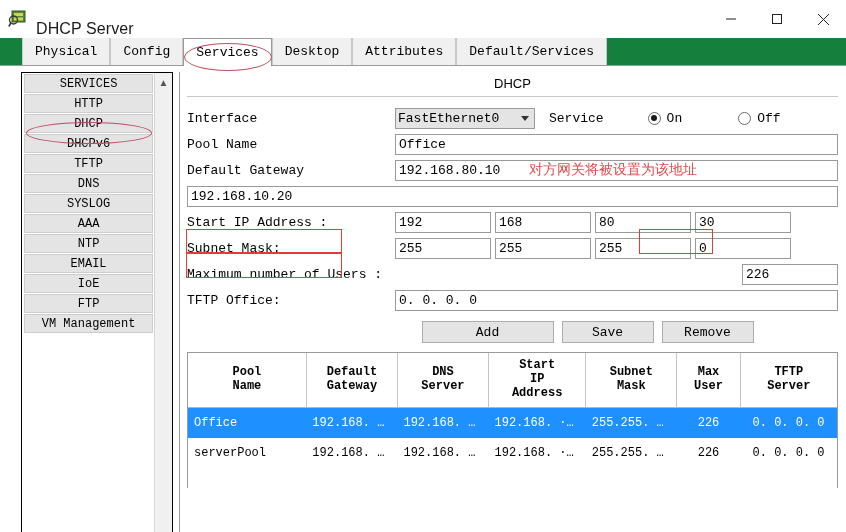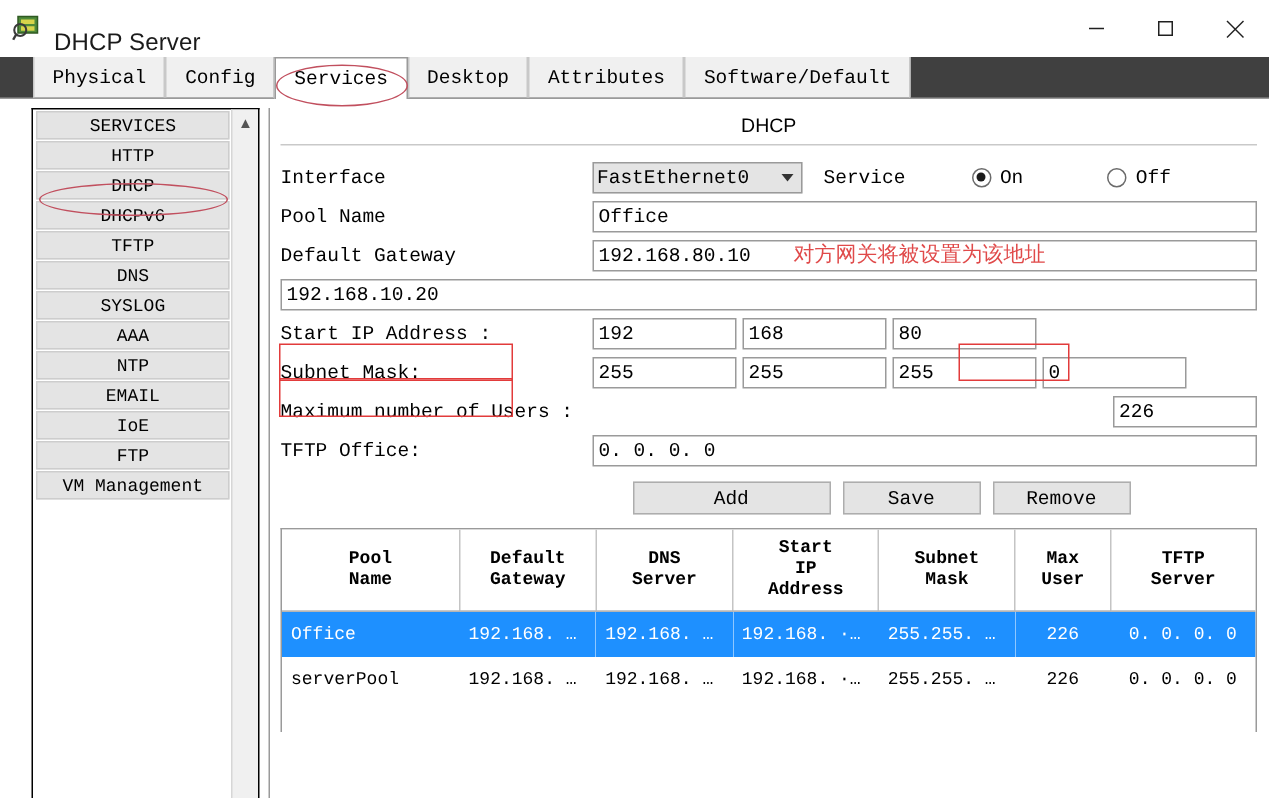--- a/index.html
+++ b/index.html
@@ -45,21 +45,21 @@
     width: 46px; height: 38px;
     display: flex; align-items: center; justify-content: center;
     cursor: default;
   }
   .winbtn svg { display: block; }
 
   
   .tabstrip {
     position: relative;
     height: 28px;
-    background: #404040;
+    background: #15803d;
     border-bottom: 1px solid #9a9a9a;
     display: flex;
     align-items: flex-end;
     padding-left: 22px;
     box-sizing: border-box;
   }
   .tab {
     font-family: "Liberation Mono", monospace;
     font-size: 13px;
     color: #000;
@@ -417,21 +417,21 @@
   <div class="tab active">
       <span>Services</span>
     </div>
   <div class="tab">
       <span>Desktop</span>
     </div>
   <div class="tab">
       <span>Attributes</span>
     </div>
   <div class="tab">
-      <span>Software/Default</span>
+      <span>Default/Services</span>
     </div>
 </div>
 
 <div class="content">
 
   <div class="leftpane">
     <div class="svc-list">
       <div class="svc-item">
           <span>SERVICES</span>
         </div>
@@ -517,20 +517,21 @@
 
     <div class="form-row">
       <input class="txt full" type="text" value="192.168.10.20" style="">
     </div>
 
     <div class="form-row">
       <div class="lbl">Start IP Address :</div>
       <input class="txt octet" type="text" value="192" style="">
       <input class="txt octet" type="text" value="168" style="">
       <input class="txt octet" type="text" value="80" style="">
+      <input class="txt octet last" type="text" value="30" style="">
     </div>
 
     <div class="form-row">
       <div class="lbl">Subnet Mask:</div>
       <input class="txt octet" type="text" value="255" style="">
       <input class="txt octet" type="text" value="255" style="">
       <input class="txt octet" type="text" value="255" style="">
       <input class="txt octet last" type="text" value="0" style="">
     </div>
 

